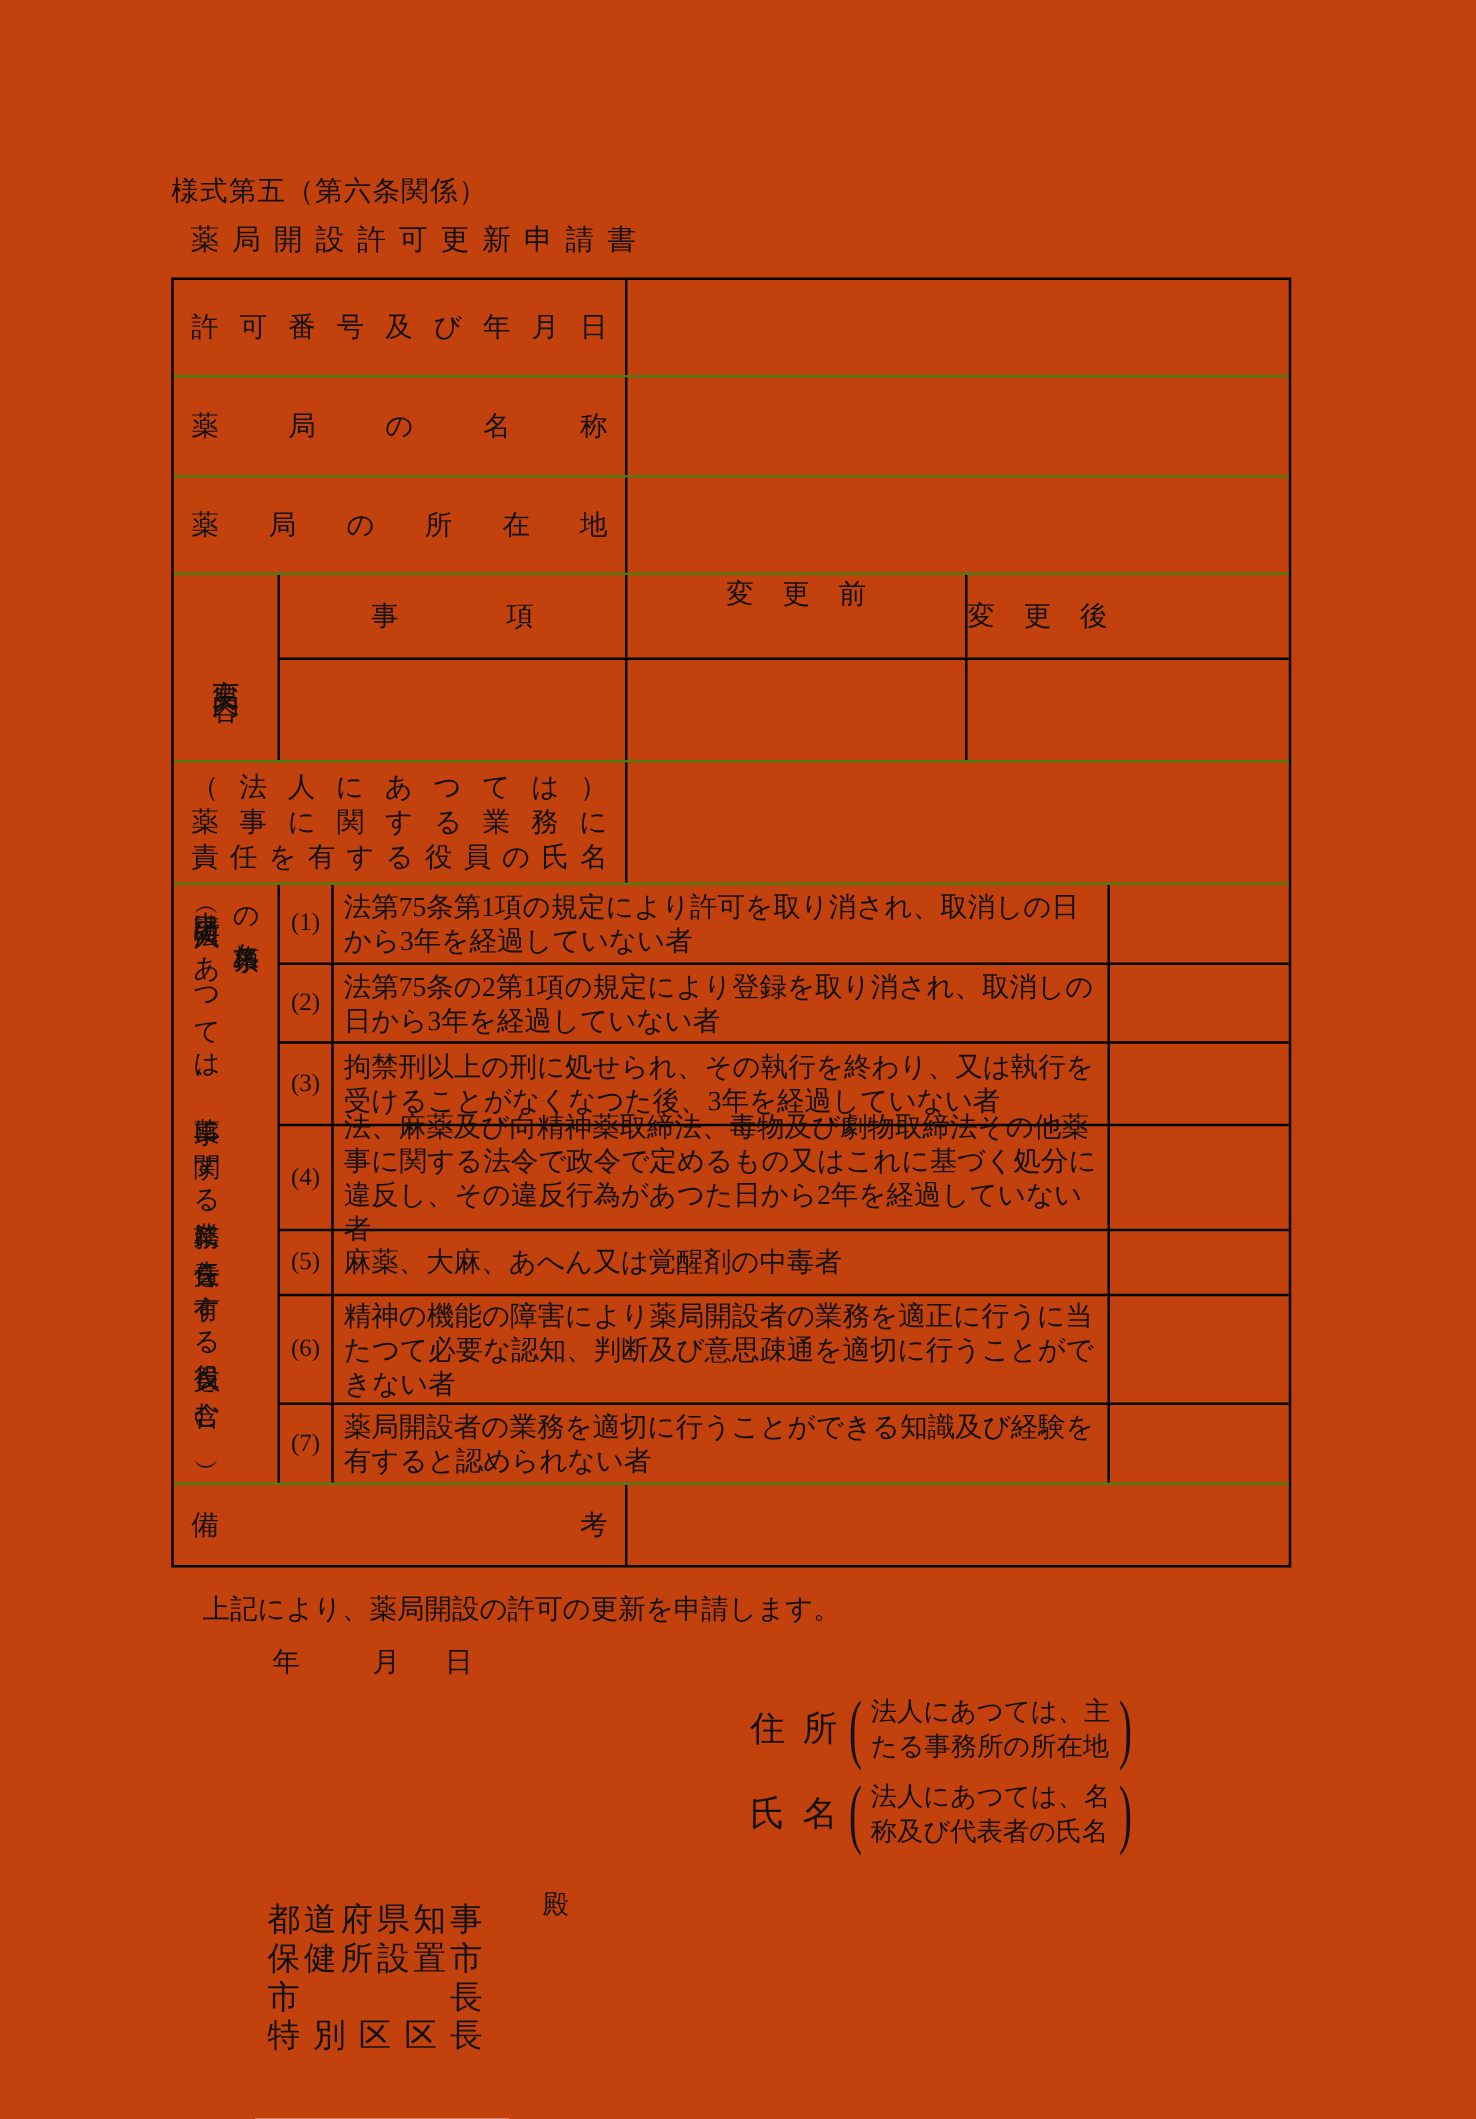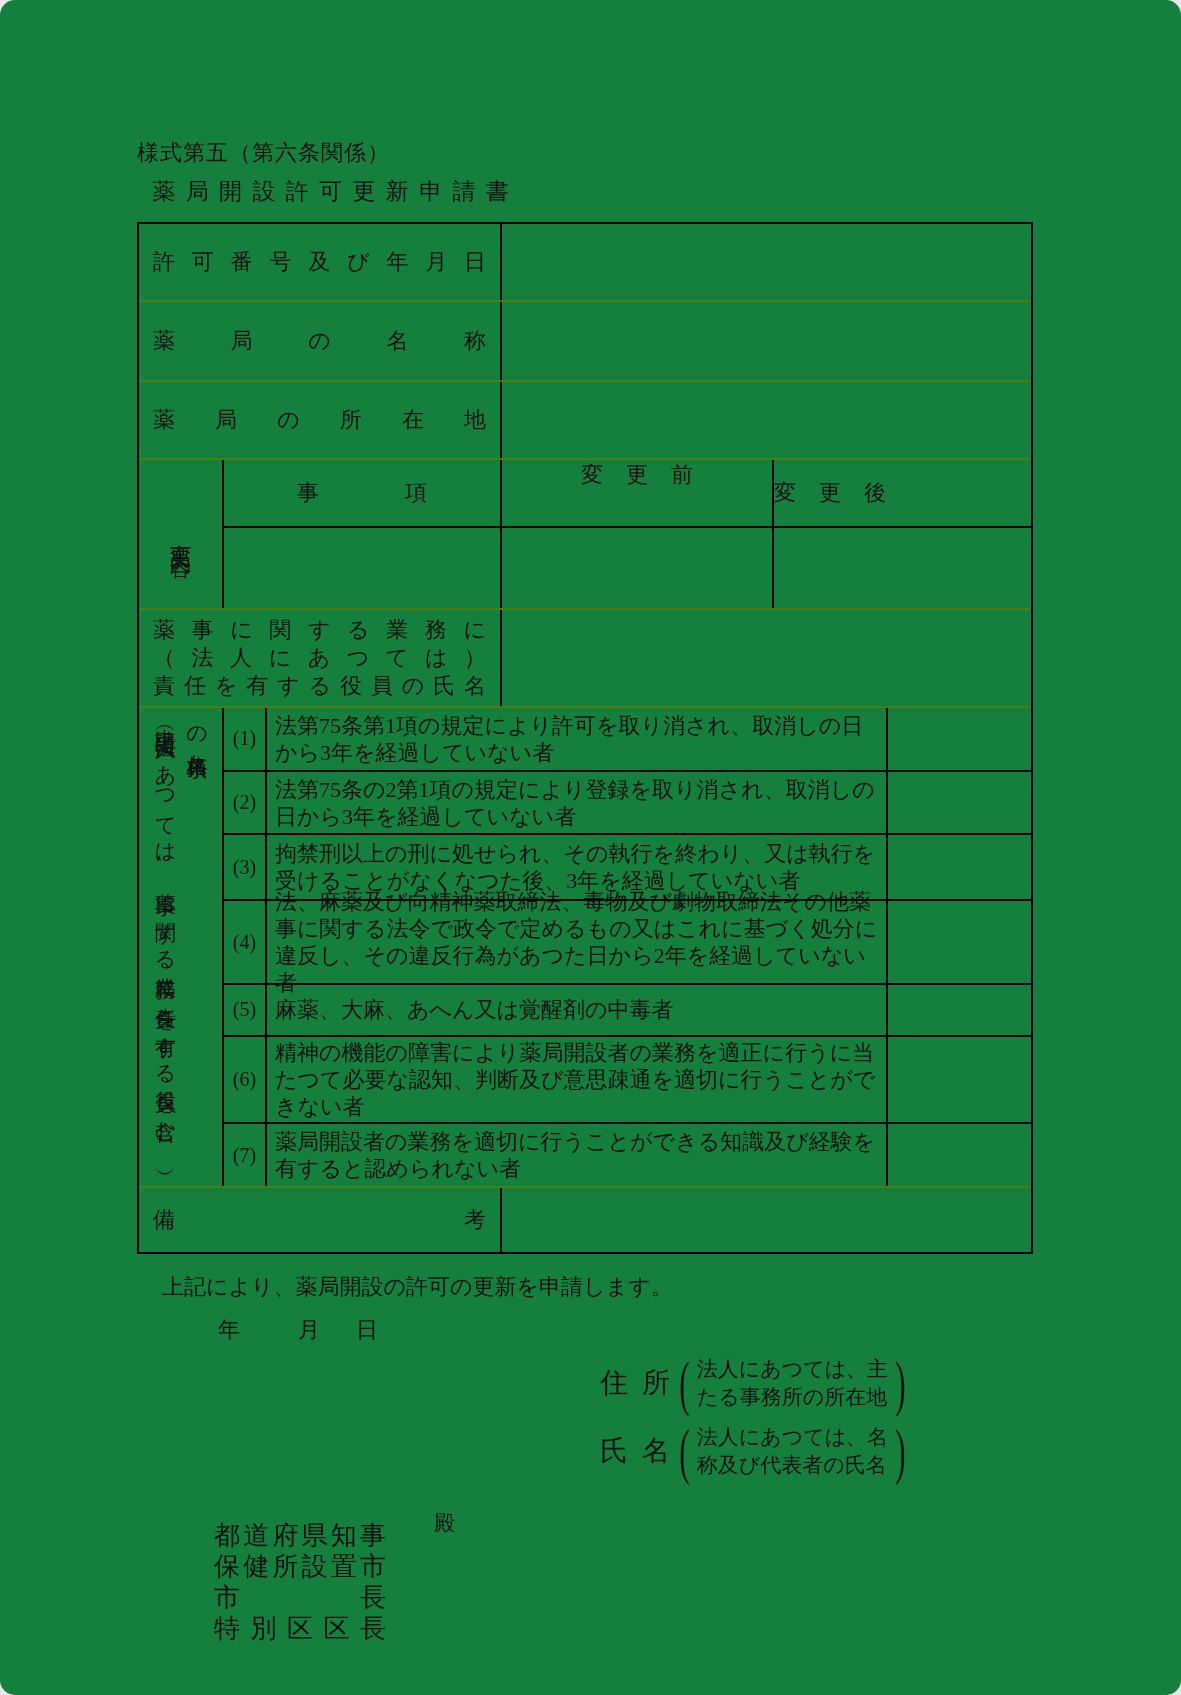--- a/index.html
+++ b/index.html
@@ -1,20 +1,19 @@
 <!DOCTYPE html>
 <html><head>
 <meta charset="utf-8">
 <style>
   html,body { margin:0; padding:0; background:#e8e8e8; }
   .page {
     position:relative; width:1181px; height:1695px; margin:0 auto;
-    background:#15803d; color:#111;
+    background:#c2410c; color:#111;
     font-family:"Liberation Serif","DejaVu Serif",serif;
-    border-radius:15px;
   }
   .form-code { position:absolute; left:137px; top:138px; font-size:22px; letter-spacing:1px; }
   .form-title {
     position:absolute; left:142px; top:176px; width:896px;
     font-size:23px; letter-spacing:0.45em; text-indent:0.45em;
   }
   .main-table {
     position:absolute; left:137px; top:222px; width:896px;
     border:2px solid #000; box-sizing:border-box;
     display:flex; flex-direction:column; font-size:22px;
@@ -124,22 +123,22 @@
         <div class="change-body">
           <div class="cc1"></div>
           <div class="cc2"></div>
           <div class="cc3"></div>
         </div>
       </div>
     </div>
 
     <div class="tr h98">
       <div class="lbl3">
+        <div>（法人にあつては）</div>
         <div>薬事に関する業務に</div>
-        <div>（法人にあつては）</div>
         <div>責任を有する役員の氏名</div>
       </div>
       <div class="vcell"></div>
     </div>
 
     <div class="tr" style="height:480px;">
       <div class="side-v2">
         <span class="vtext-lr">申請者（法人にあつては、薬事に関する業務に責任を有する役員を含む。）の欠格条項</span>
       </div>
       <div class="item-rows">

